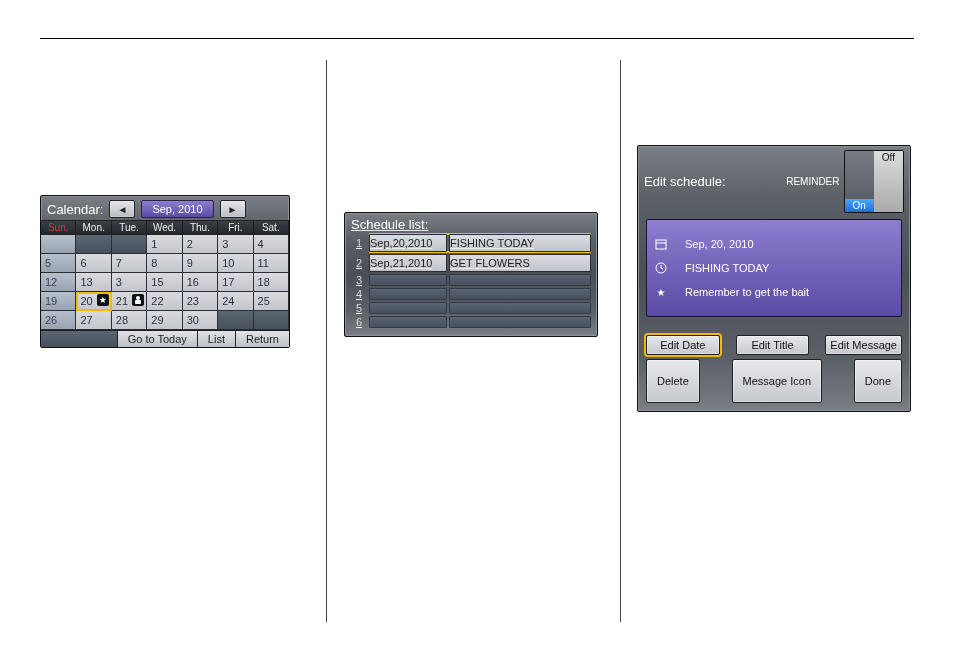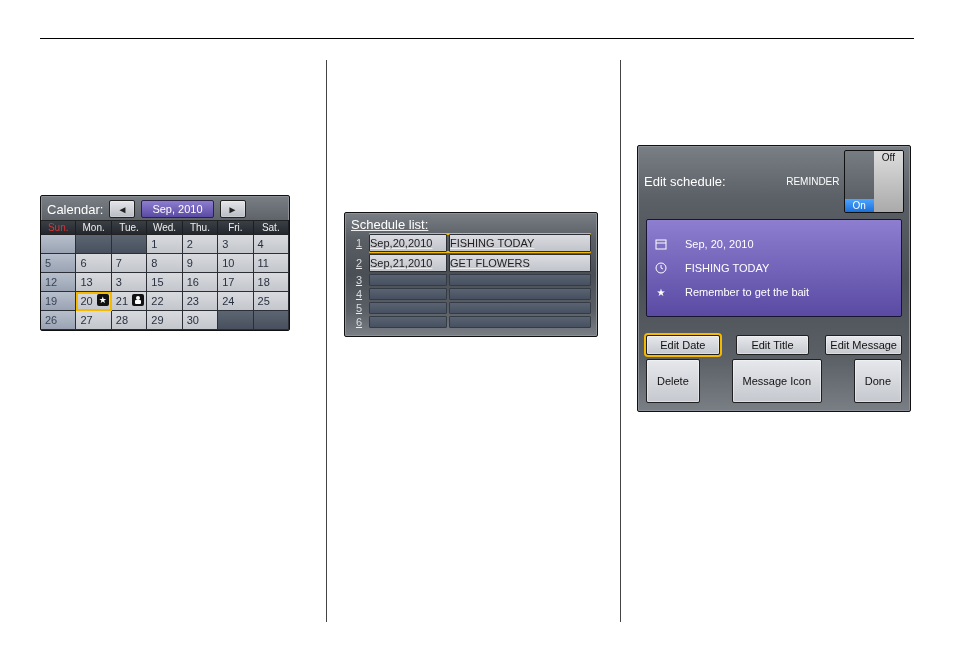--- a/index.html
+++ b/index.html
@@ -385,20 +385,26 @@
       </div>
       <div class="cell ">
         <span>29</span>
       </div>
       <div class="cell ">
         <span>30</span>
       </div>
       <div class="cell empty"></div>
       <div class="cell empty"></div>
     </div>
+  <div class="footer">
+    <div class="spacer"></div>
+    <div class="fbtn">Go to Today</div>
+    <div class="fbtn">List</div>
+    <div class="fbtn">Return</div>
+  </div>
 </div>
 
 <div id="schedlist" class="panel">
   <div class="title">
     <span>Schedule list:</span>
   </div>
   <div class="rows">
       <div class="row selected">
         <div class="num">1</div>
         <div class="date">Sep,20,2010</div>

